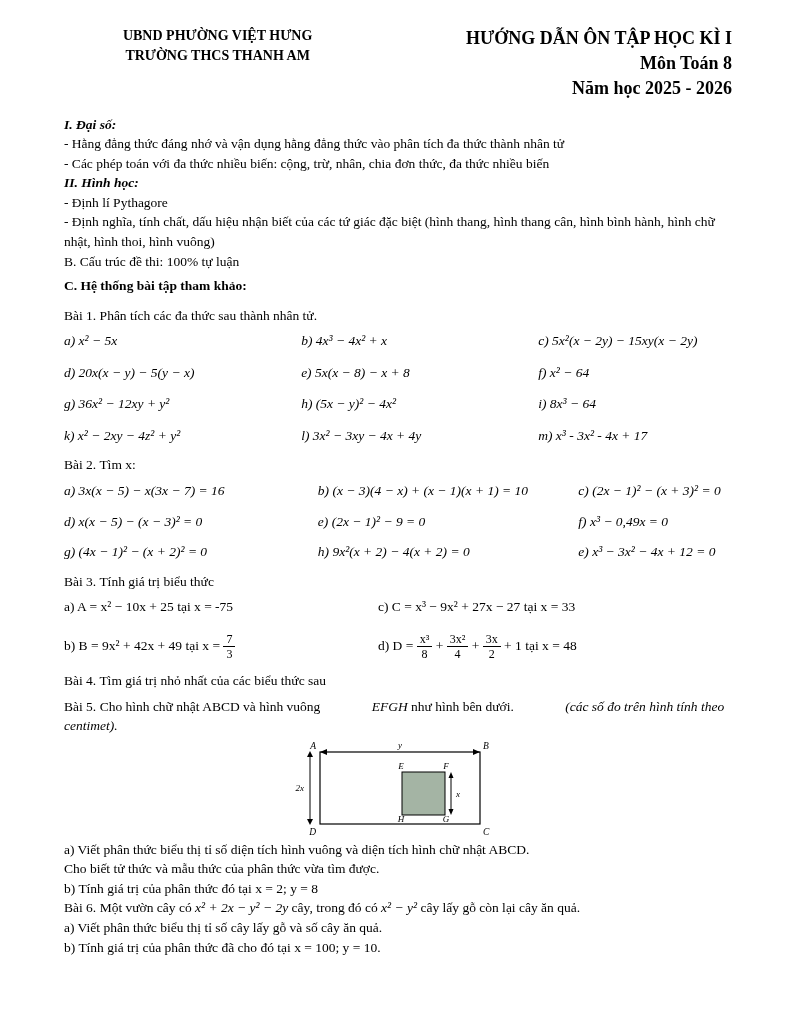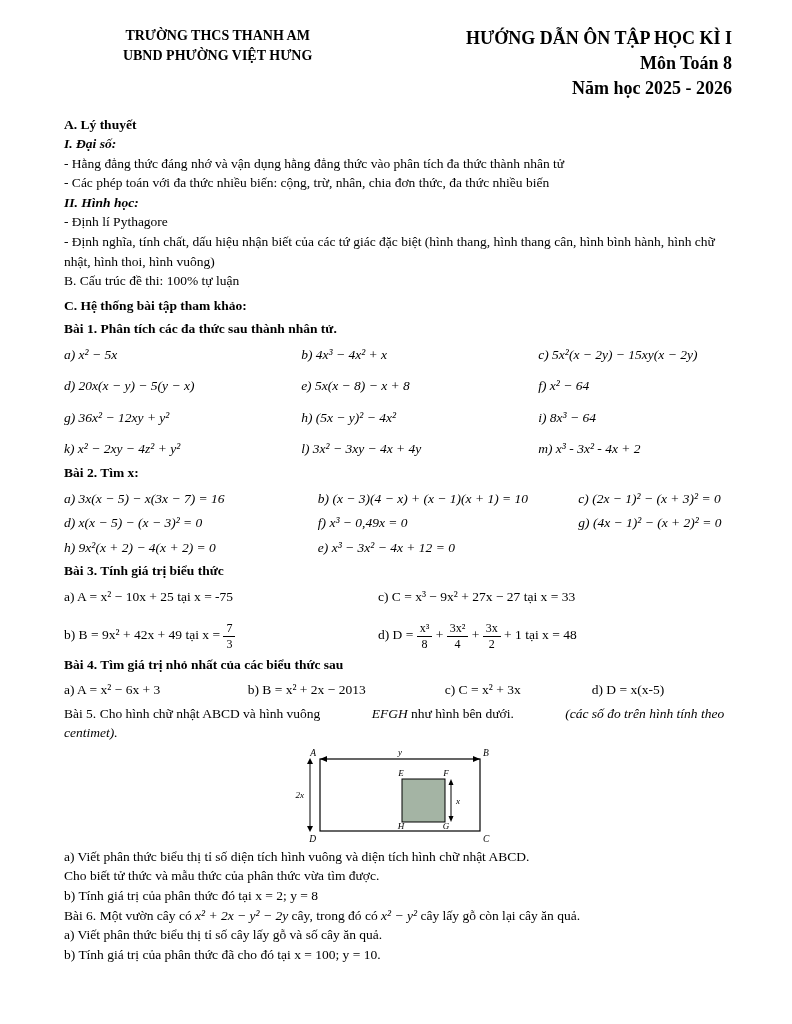--- a/index.html
+++ b/index.html
@@ -6,51 +6,50 @@
   .page{width:792px;height:1024px;box-sizing:border-box;padding:26px 60px 16px 64px;
         font-family:"Liberation Serif","DejaVu Serif",serif;font-size:13.5px;color:#000;
         line-height:1.45;overflow:hidden;background:#fff;}
   .b{font-weight:normal;}
   .i{font-style:italic;margin-left:48px;}
   .doc-header{display:flex;margin-bottom:13px;}
   .hcol-left{width:46%;text-align:center;font-weight:bold;font-size:14px;line-height:1.4;}
   .hcol-right{width:54%;text-align:right;font-weight:bold;font-size:18px;line-height:1.4;}
   .sec-head{font-weight:bold;}
   .sub-head{font-weight:bold;font-style:italic;}
-  .ex-title{font-weight:bold;margin-top:4px;margin-bottom:6px;}
+  .ex-title{font-weight:normal;margin-top:10px;margin-bottom:6px;}
   .grid{display:grid;}
   .g-bai1{grid-template-columns:35.5% 35.5% 29%;row-gap:12px;margin-bottom:4px;}
-  .g-bai2{grid-template-columns:38% 39% 23%;row-gap:5px;margin-bottom:4px;}
+  .g-bai2{grid-template-columns:38% 39% 23%;row-gap:11px;margin-bottom:4px;}
   .g-bai3{grid-template-columns:47% 53%;row-gap:16px;margin-bottom:4px;align-items:center;}
   .g-bai4{grid-template-columns:27.5% 29.5% 22% 21%;margin-bottom:4px;}
   .math{font-style:italic;}
   .frac{display:inline-block;text-align:center;vertical-align:middle;line-height:1.05;font-size:12px;}
   .frac .num{display:block;border-bottom:1px solid #000;padding:0 3px 1px;}
   .frac .den{display:block;padding-top:1px;}
   .fig-wrap{display:flex;justify-content:center;margin:2px 0;}
   svg text{font-family:"Liberation Serif","DejaVu Serif",serif;}
 </style>
 </head>
 <body>
 
 <div class="page">
 
   <div class="doc-header">
     <div class="hcol-left">
+      <div>UBND PHƯỜNG VIỆT HƯNG</div>
       <div>TRƯỜNG THCS THANH AM</div>
-      <div>UBND PHƯỜNG VIỆT HƯNG</div>
     </div>
     <div class="hcol-right">
       <div>HƯỚNG DẪN ÔN TẬP HỌC KÌ I</div>
       <div>Môn Toán 8</div>
       <div>Năm học 2025 - 2026</div>
     </div>
   </div>
 
-  <div class="sec-head">A. Lý thuyết</div>
   <div class="sub-head">I. Đại số:</div>
   <div>- Hằng đẳng thức đáng nhớ và vận dụng hằng đẳng thức vào phân tích đa thức thành nhân tử</div>
   <div>- Các phép toán với đa thức nhiều biến: cộng, trừ, nhân, chia đơn thức, đa thức nhiều biến</div>
   <div class="sub-head">II. Hình học:</div>
   <div>- Định lí Pythagore</div>
   <div>- Định nghĩa, tính chất, dấu hiệu nhận biết của các tứ giác đặc biệt (hình thang, hình thang cân, hình bình hành, hình chữ nhật, hình thoi, hình vuông)</div>
 
   <div><span class="b">B. Cấu trúc đề thi:</span><span> 100% tự luận</span></div>
 
   <div class="sec-head" style="margin-top:5px;">C. Hệ thống bài tập tham khảo:</div>
@@ -61,54 +60,49 @@
     <div>b) 4x³ − 4x² + x</div>
     <div>c) 5x²(x − 2y) − 15xy(x − 2y)</div>
     <div>d) 20x(x − y) − 5(y − x)</div>
     <div>e) 5x(x − 8) − x + 8</div>
     <div>f) x² − 64</div>
     <div>g) 36x² − 12xy + y²</div>
     <div>h) (5x − y)² − 4x²</div>
     <div>i) 8x³ − 64</div>
     <div>k) x² − 2xy − 4z² + y²</div>
     <div>l) 3x² − 3xy − 4x + 4y</div>
-    <div>m) x³ - 3x² - 4x + 2</div>
+    <div>m) x³ - 3x² - 4x + 17</div>
   </div>
 
   <div class="ex-title">Bài 2. Tìm x:</div>
   <div class="grid g-bai2 math">
     <div>a) 3x(x − 5) − x(3x − 7) = 16</div>
     <div>b) (x − 3)(4 − x) + (x − 1)(x + 1) = 10</div>
     <div>c) (2x − 1)² − (x + 3)² = 0</div>
     <div>d) x(x − 5) − (x − 3)² = 0</div>
+    <div>e) (2x − 1)² − 9 = 0</div>
     <div>f) x³ − 0,49x = 0</div>
     <div>g) (4x − 1)² − (x + 2)² = 0</div>
     <div>h) 9x²(x + 2) − 4(x + 2) = 0</div>
     <div>e) x³ − 3x² − 4x + 12 = 0</div>
   </div>
 
   <div class="ex-title">Bài 3. Tính giá trị biểu thức</div>
   <div class="grid g-bai3">
     <div>a)  A = x² − 10x + 25 tại x = -75</div>
     <div>c) C = x³ − 9x² + 27x − 27 tại x = 33</div>
     <div>
       <span>b)  B = 9x² + 42x + 49 tại x = </span><span class="frac"><span class="num">7</span><span class="den">3</span></span>
     </div>
     <div>
       <span>d) D = </span><span class="frac"><span class="num">x³</span><span class="den">8</span></span><span> + </span><span class="frac"><span class="num">3x²</span><span class="den">4</span></span><span> + </span><span class="frac"><span class="num">3x</span><span class="den">2</span></span><span> + 1  tại x = 48</span>
     </div>
   </div>
 
   <div class="ex-title">Bài 4. Tìm  giá trị nhỏ nhất của các biểu thức sau</div>
-  <div class="grid g-bai4">
-    <div>a) A = x² − 6x + 3</div>
-    <div>b) B =  x² + 2x − 2013</div>
-    <div>c) C = x² + 3x</div>
-    <div>d) D = x(x-5)</div>
-  </div>
 
   <div><span class="b">Bài 5.</span><span> Cho hình chữ nhật ABCD và hình vuông </span><span class="i">EFGH</span><span> như hình bên dưới. </span><span class="i">(các số đo trên hình tính theo centimet).</span></div>
 
   <div class="fig-wrap">
     <svg width="232" height="100" viewBox="0 0 232 100">
       <rect x="38" y="14" width="160" height="72" fill="none" stroke="#000" stroke-width="1.2"></rect>
       <rect x="120" y="34" width="43" height="43" stroke="#000" stroke-width="1" fill="#a4b4a4"></rect>
 
       <polygon points="38,14 45,11 45,17" fill="#000"></polygon>
       <polygon points="198,14 191,11 191,17" fill="#000"></polygon>

